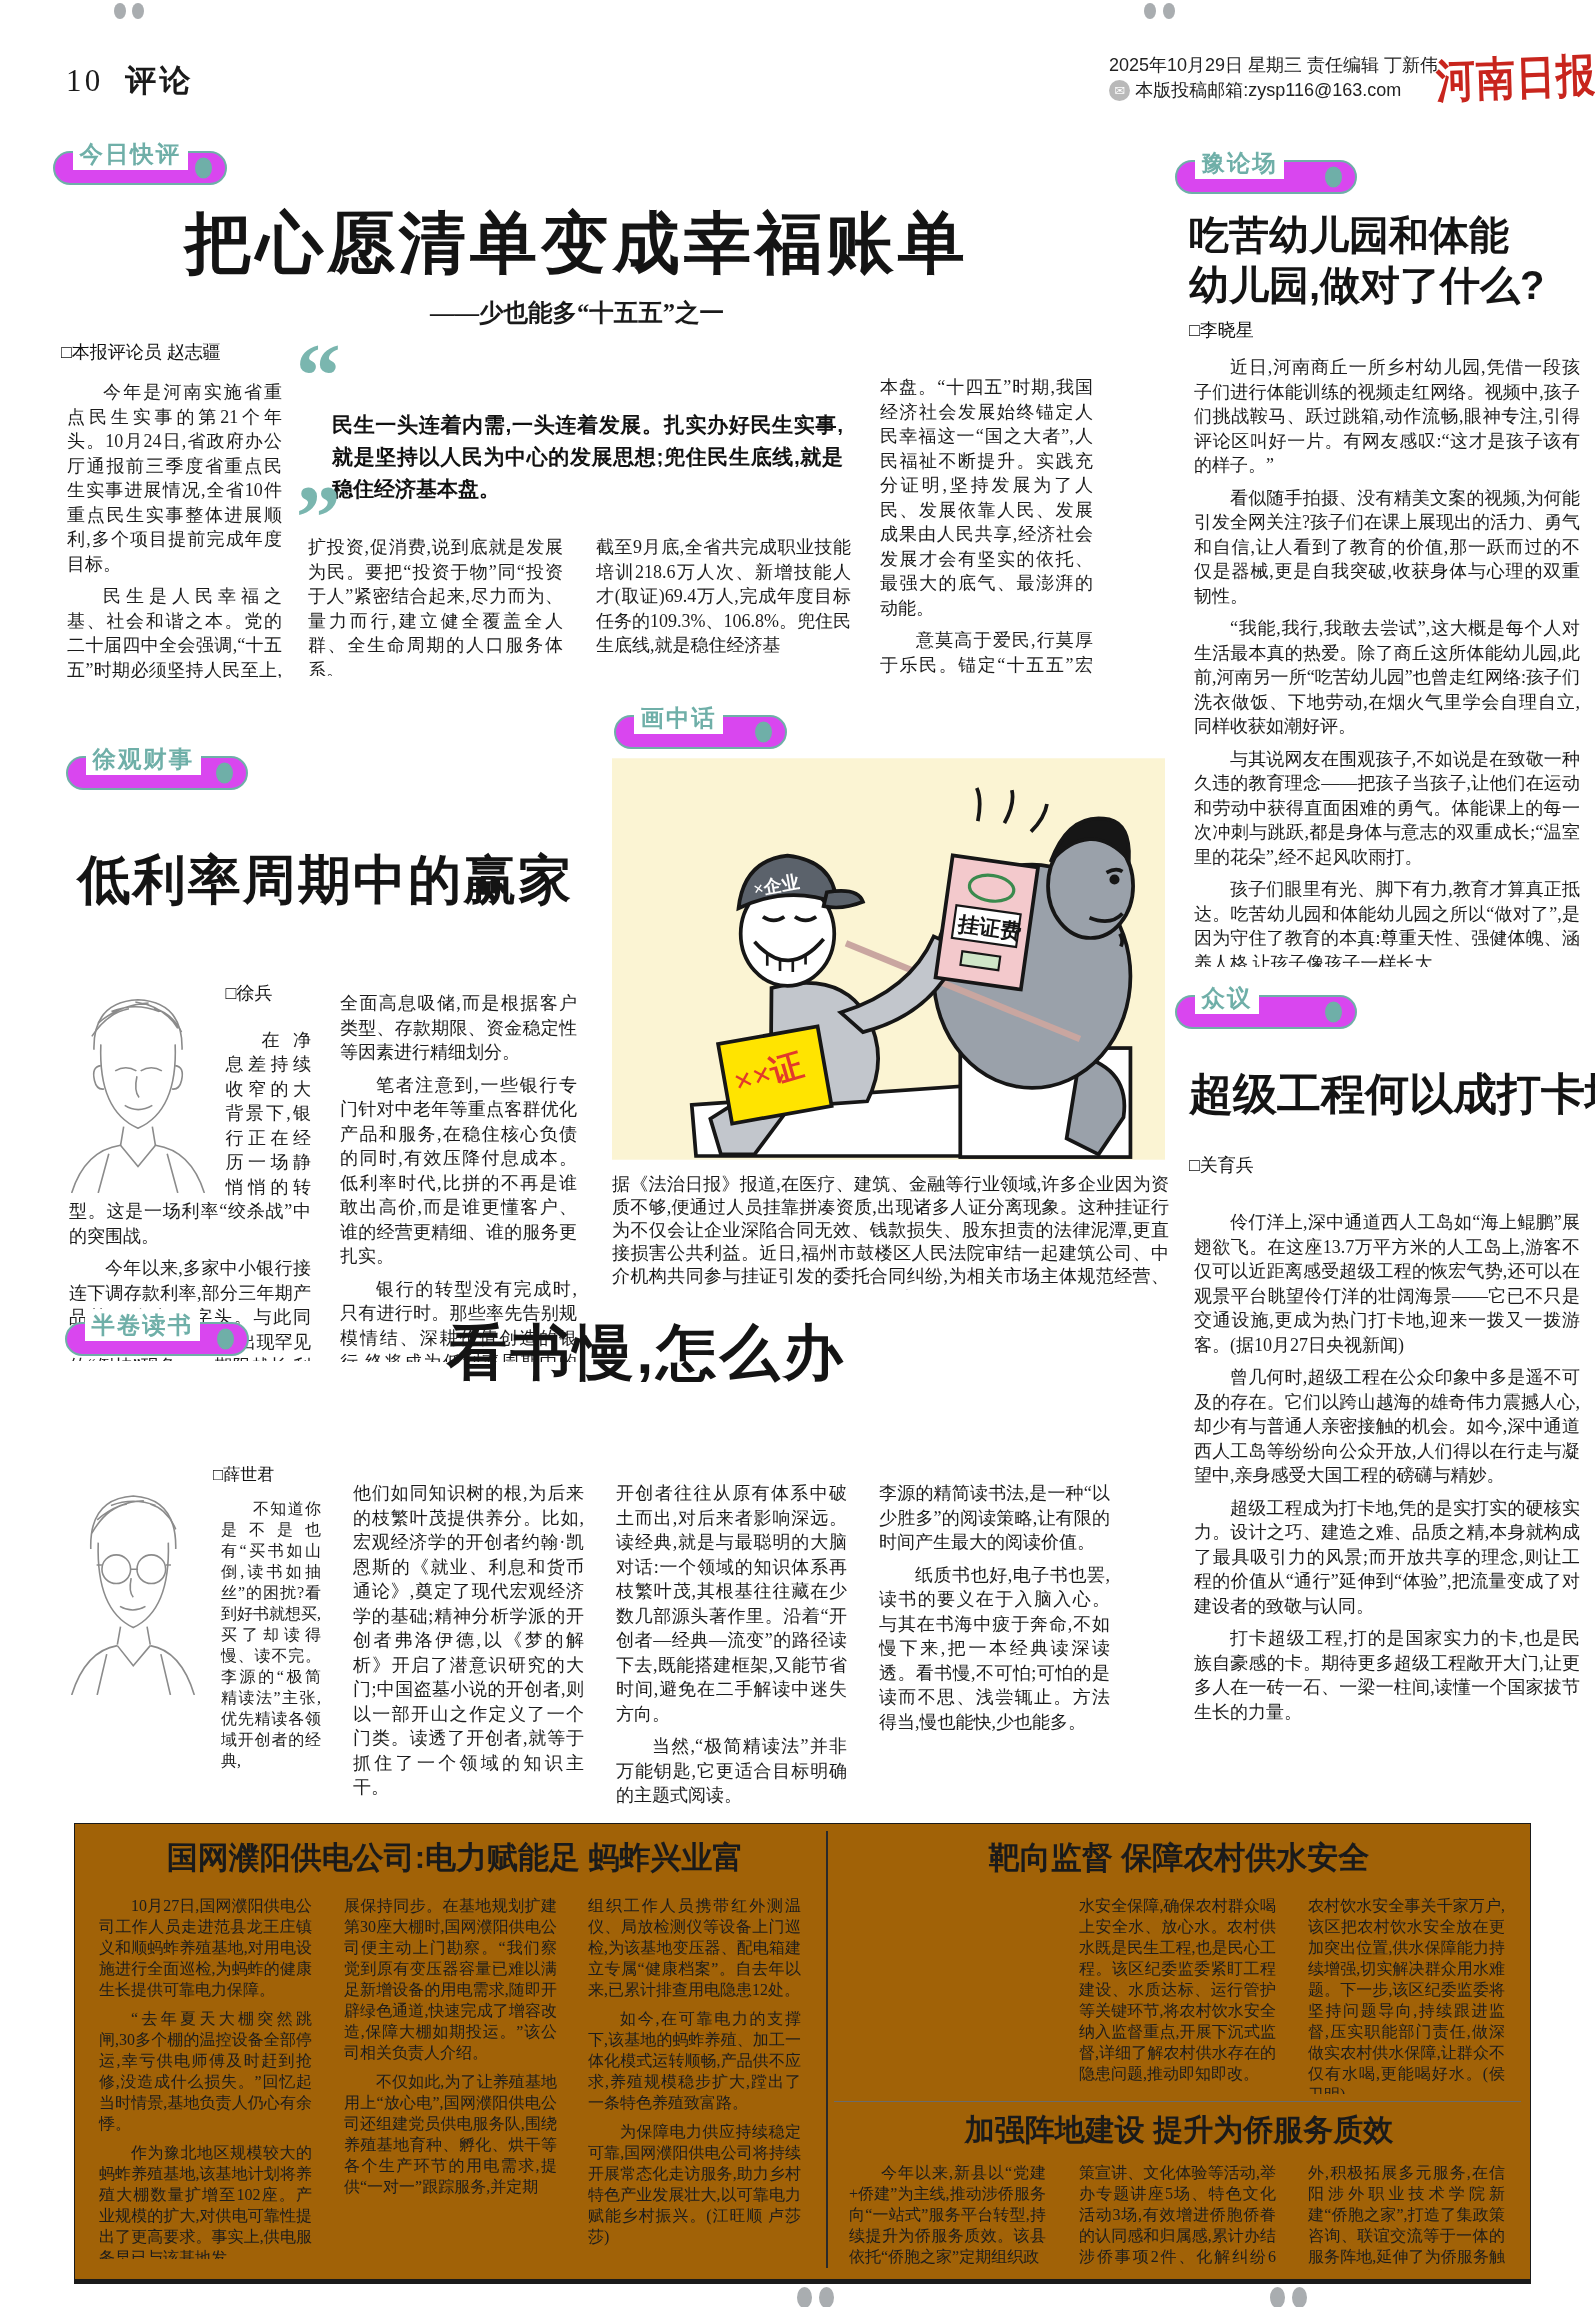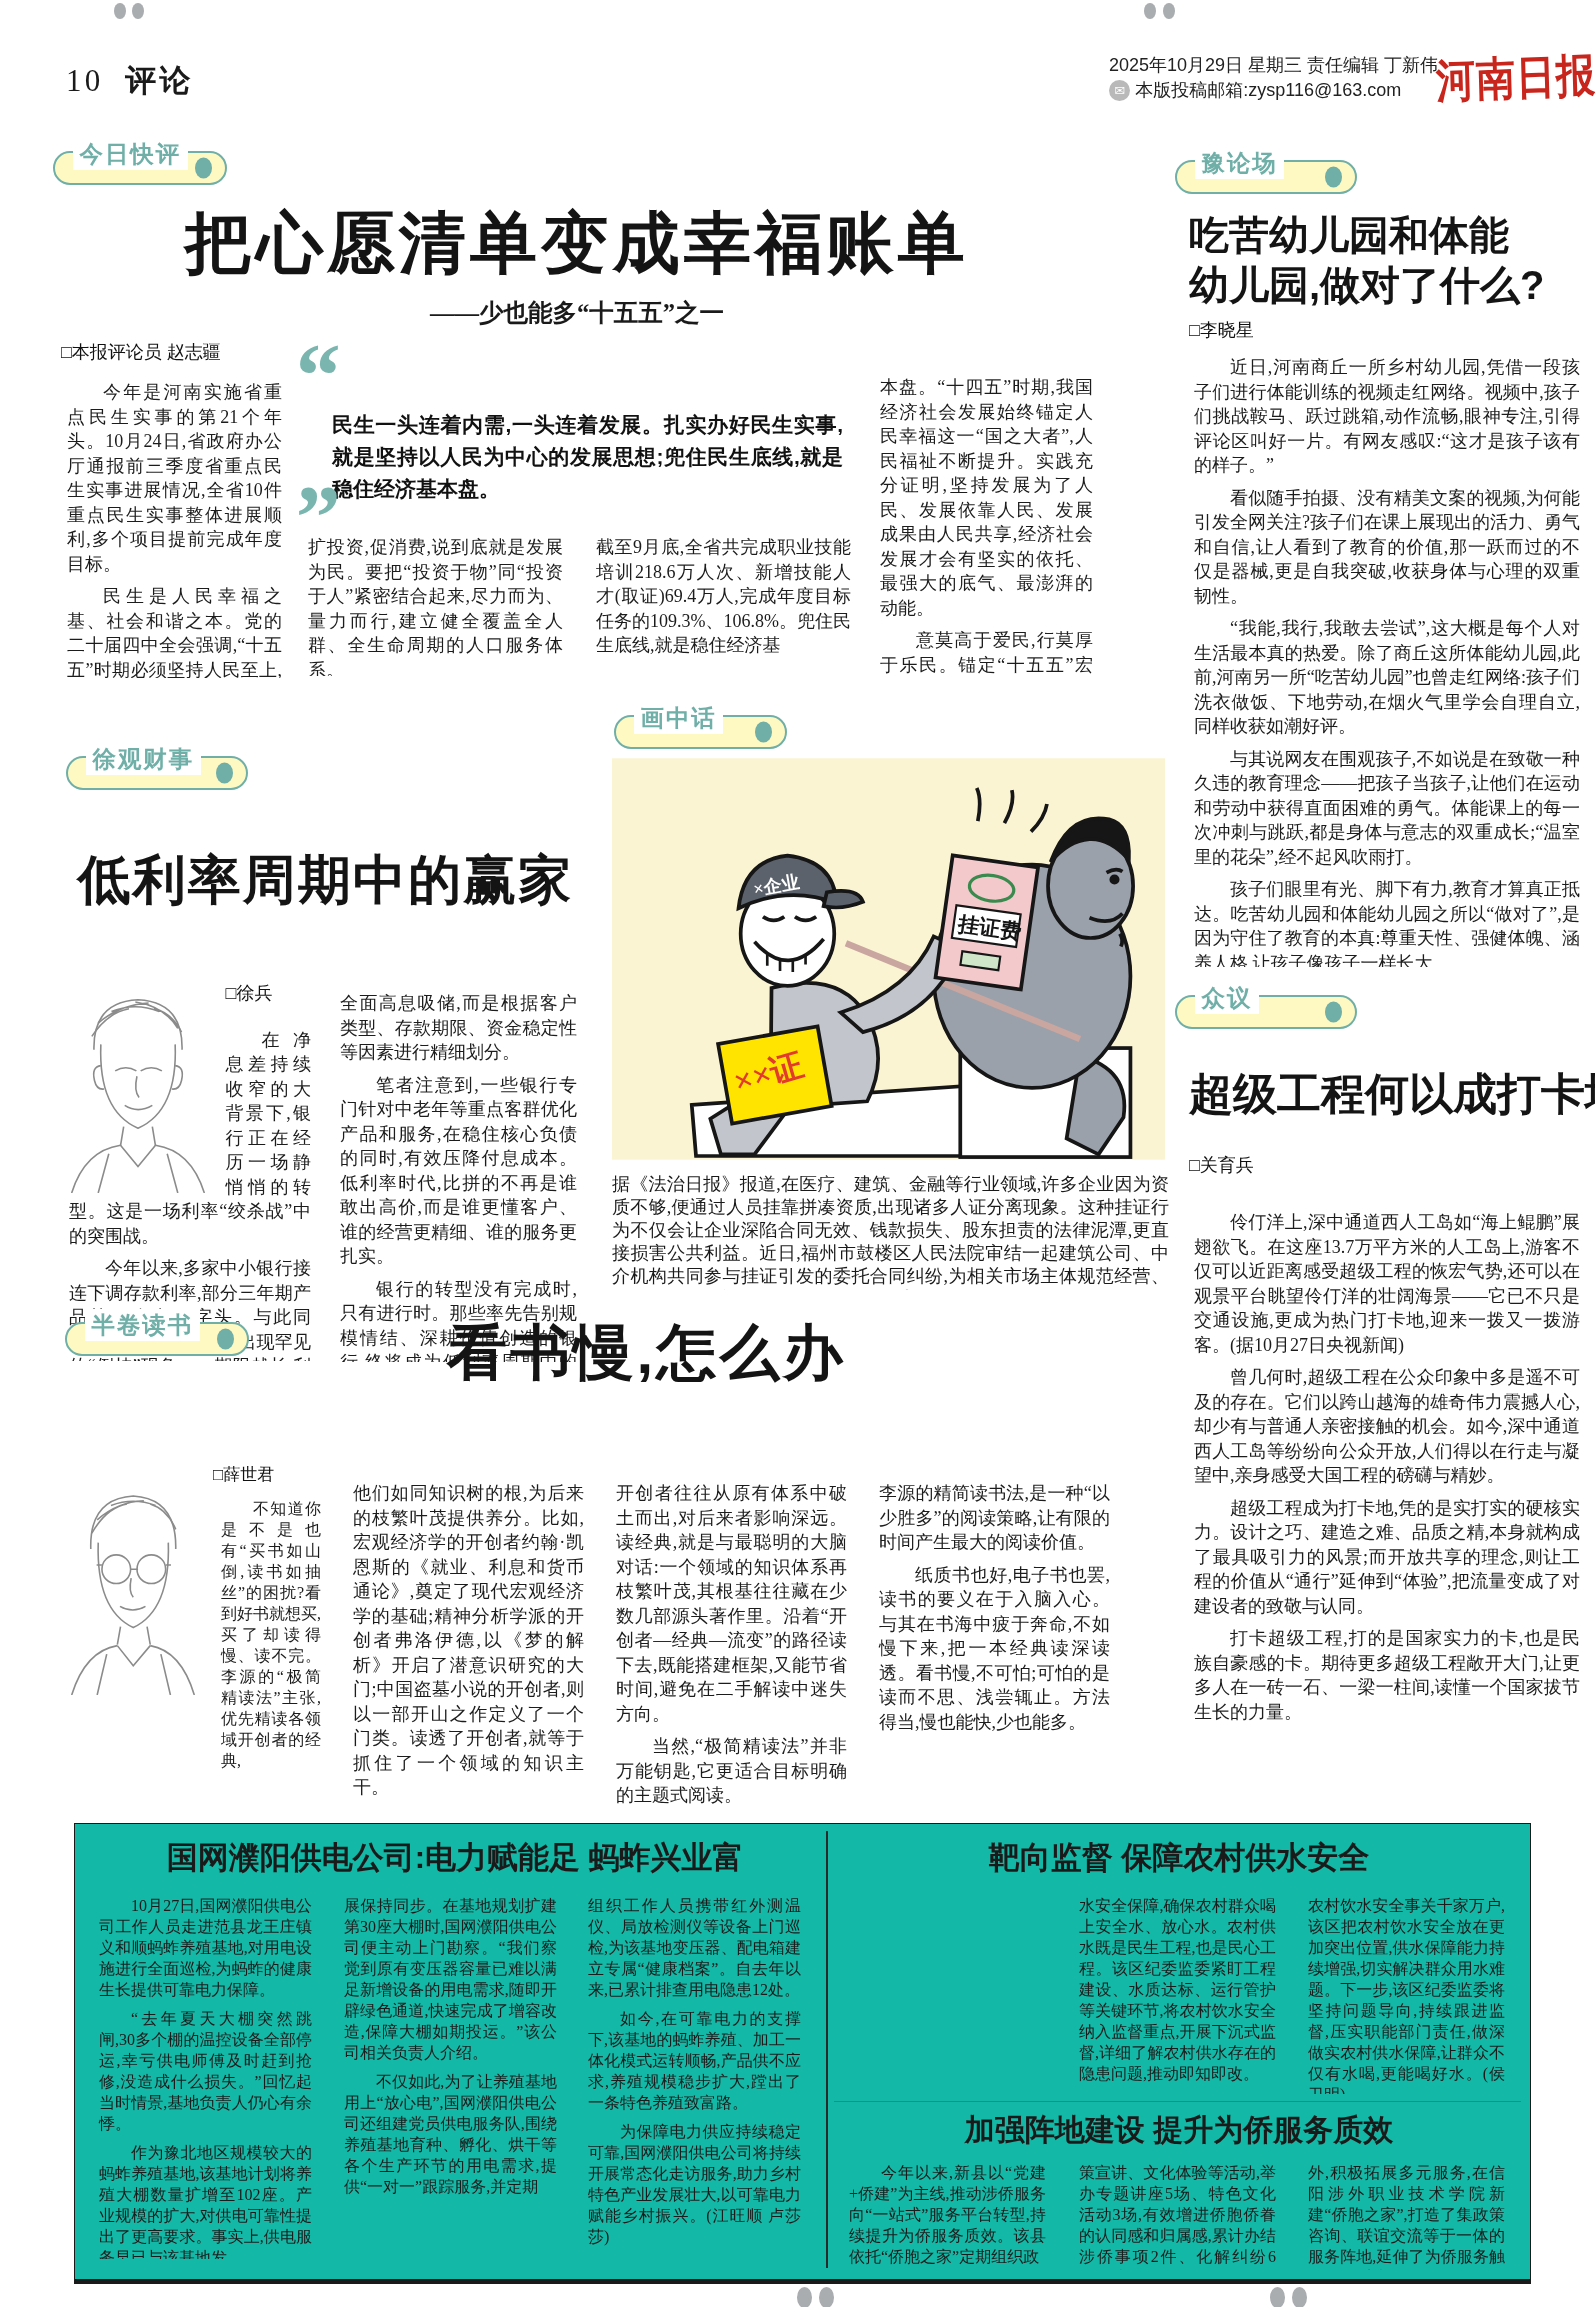--- a/index.html
+++ b/index.html
@@ -11,41 +11,41 @@
   html,body{margin:0;padding:0;background:#e8e8e8;}
   .page{position:relative;width:1595px;height:2307px;background:#ffffff;font-family:var(--serif);color:var(--ink);overflow:hidden;}
   .abs{position:absolute;}
   
   .pgnum{font-family:var(--serif);font-size:31px;letter-spacing:3.2px;}
   .pgnum b{font-weight:700;}
   .hdr-meta{font-family:var(--sans);font-size:18px;color:#222;line-height:24.5px;}
   .env{display:inline-block;width:21px;height:21px;border-radius:50%;background:#b9b9b9;color:#fff;text-align:center;line-height:21px;font-size:12.8px;vertical-align:middle;margin-right:5.3px;}
   .masthead{font-family:var(--serif);font-weight:900;color:#C8251D;font-size:46px;letter-spacing:1.1px;transform:scaleX(.85) rotate(-2deg);transform-origin:left center;white-space:nowrap;}
   
-  .tag{position:absolute;height:30px;border:2.7px solid var(--teal);border-radius:18px;background:#fef9c3;}
+  .tag{position:absolute;height:30px;border:2.7px solid var(--teal);border-radius:18px;background:#d946ef;}
   .tag .txt{position:absolute;left:18px;top:-15px;background:#fff;padding:0 6.4px;color:var(--teal);font-family:var(--sans);font-weight:700;font-size:23.4px;letter-spacing:2.1px;white-space:nowrap;}
   .tag .dot{position:absolute;right:12.8px;top:50%;transform:translateY(-50%);width:17px;height:21px;border-radius:50%;background:var(--teal);}
   
   .hl{font-family:var(--sans);font-weight:900;color:#141414;white-space:nowrap;}
   .byline{font-family:var(--sans);font-size:18px;color:#111;}
   
   .col{position:absolute;text-align:justify;font-size:18px;line-height:24.5px;color:#1c1c1c;overflow:hidden;}
   .col p{margin:8px;text-indent:2em;}
   .col.cont p:first-child{text-indent:0;}
   .small{font-size:16px;line-height:21px;}
   
   .quote{position:absolute;}
   .quote .qm{position:absolute;font-family:var(--serif);font-weight:900;color:#7AB6AF;font-size:90px;line-height:53px;}
   .quote .qtext{position:absolute;left:32px;top:57px;width:511px;font-family:var(--sans);font-weight:700;font-size:21px;line-height:32px;text-align:justify;color:#111;}
   .caption{font-size:18px;line-height:23px;text-align:justify;}
   .caption .lead{text-indent:2em;display:inline;}
   .dotmark{position:absolute;border-radius:50%;background:#a9adb0;}
   .vrule{position:absolute;background:#2a2a2a;}
   .hrule{position:absolute;background:#6b6b6b;}
-  .botbox{position:absolute;border:1.6px solid #1a1a1a;border-bottom-width:5.3px;background:#14b8a6;}
+  .botbox{position:absolute;border:1.6px solid #1a1a1a;border-bottom-width:5.3px;background:#a16207;}
   .bothl{font-family:var(--sans);font-weight:900;font-size:31px;text-align:center;white-space:nowrap;}
 </style>
 </head>
 <body>
 
 <div class="page">
 
   <div class="dotmark abs" style="left:114px;top:3.2px;width:11.7px;height:16px"></div>
   <div class="dotmark abs" style="left:132px;top:3.2px;width:11.7px;height:16px"></div>
   <div class="dotmark abs" style="left:1144px;top:3.2px;width:11.7px;height:16px"></div>

